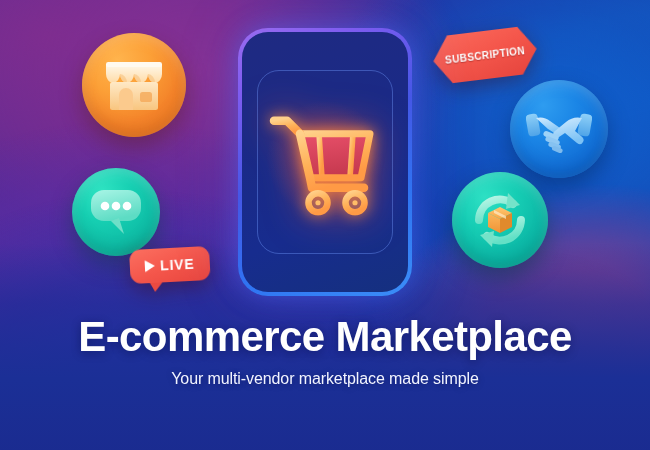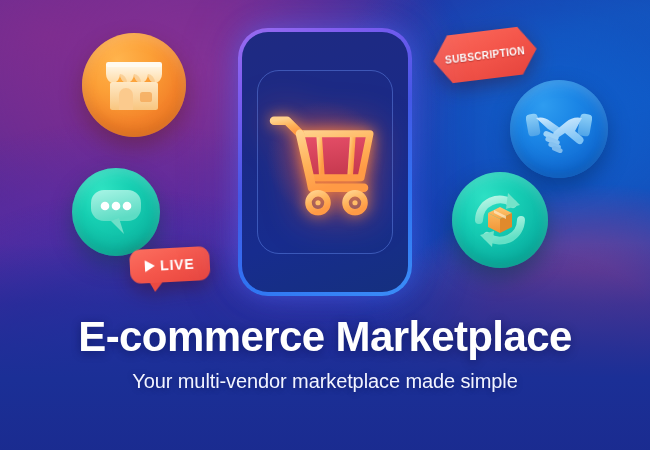--- a/index.html
+++ b/index.html
@@ -182,21 +182,21 @@
     text-align:center;
     color:#ffffff;
     font-size:42px; font-weight:bold; letter-spacing:-0.6px;
     text-shadow:0 2px 10px rgba(0,10,60,.45);
     white-space:nowrap;
   }
   #subtitle{
     position:absolute; left:0; right:0; top:370px;
     text-align:center;
     color:#f2f4ff;
-    font-size:20px; font-weight:normal; letter-spacing:-0.1px;
+    font-size:16px; font-weight:normal; letter-spacing:-0.1px;
     text-shadow:0 1px 6px rgba(0,10,60,.40);
     white-space:nowrap;
   }
 </style>
 </head>
 <body>
 
 <div id="stage">
 
   <div class="bg-right"></div>

